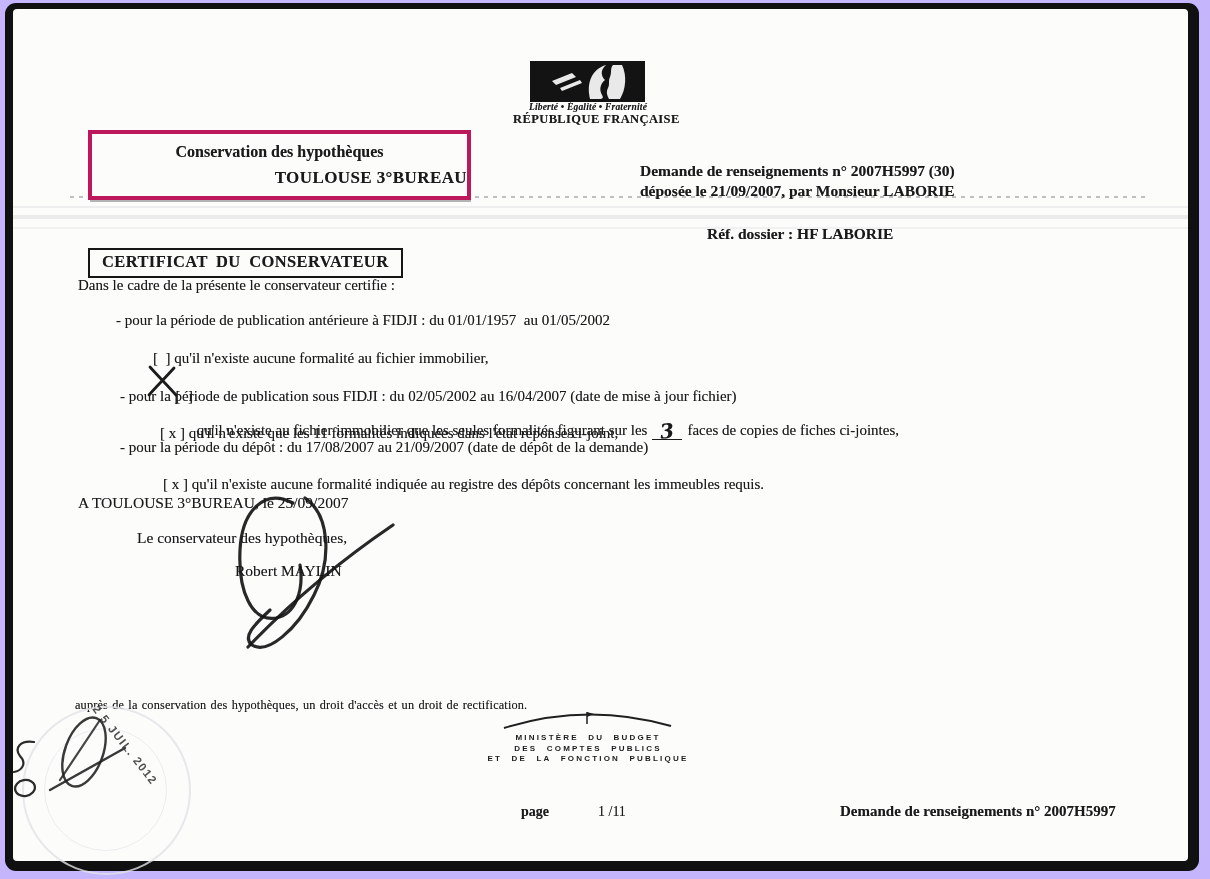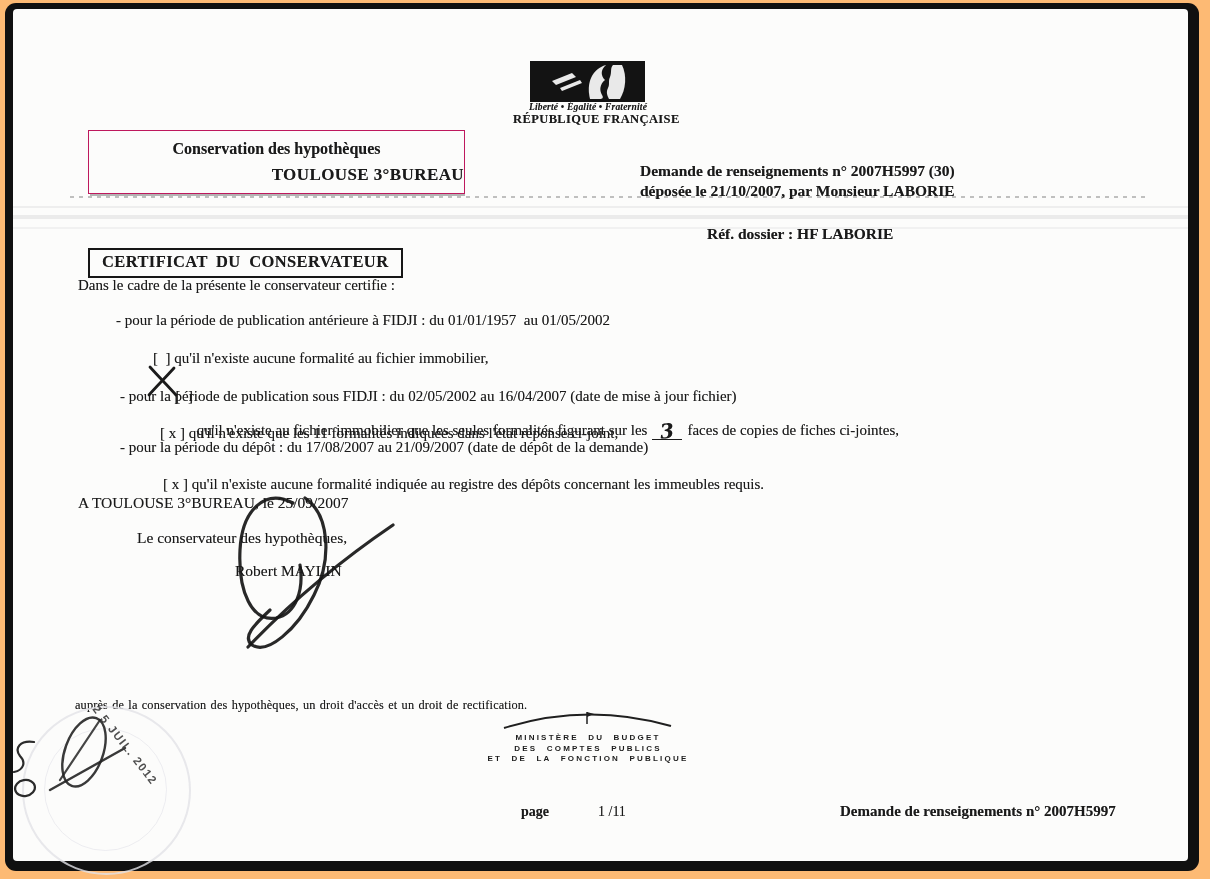--- a/index.html
+++ b/index.html
@@ -1,27 +1,27 @@
 <!DOCTYPE html>
 <html><head>
 <meta charset="utf-8">
 <style>
   html,body{margin:0;padding:0;background:#ffffff;}
-  .stage{position:relative;width:1210px;height:879px;background:#fdba74;overflow:hidden;
+  .stage{position:relative;width:1210px;height:879px;background:#c4b5fd;overflow:hidden;
          font-family:"Liberation Serif","DejaVu Serif",serif;color:#1a1a1a;}
   .frame{position:absolute;left:5px;top:3px;right:11px;bottom:8px;background:#101010;border-radius:11px;}
   .paper{position:absolute;left:13px;top:9px;width:1175px;height:852px;background:#fcfcfb;border-radius:4px;}
   .abs{position:absolute;}
   .line{position:absolute;white-space:pre;line-height:1.15;}
   .ink{color:#1a1a1a;text-shadow:0 0 .4px rgba(20,20,20,.45);}
   .b{font-weight:bold;}
   
   .logo-motto{font-size:9.5px;font-weight:bold;font-style:italic;text-align:center;letter-spacing:.2px;}
   .logo-republic{font-size:12.5px;font-weight:bold;text-align:center;letter-spacing:.4px;}
-  .office-box{position:absolute;left:88px;top:130px;width:375px;height:62px;border:1px solid #be185d;
+  .office-box{position:absolute;left:88px;top:130px;width:375px;height:62px;border:4px solid #be185d;
               background:#fcfcfb;box-shadow:1px 3px 0 -1px rgba(90,90,90,.45);}
   .office-box .l1{position:absolute;left:0;right:0;top:9px;text-align:center;font-size:16px;font-weight:bold;}
   .office-box .l2{position:absolute;left:0;right:0;top:34px;text-align:right;font-size:17px;font-weight:bold;letter-spacing:.4px;}
   .req{font-size:15.5px;font-weight:bold;}
   .cert-box{position:absolute;left:88px;top:248px;border:2px solid #161616;padding:2px 12px 4px 12px;
             font-size:16.5px;font-weight:bold;letter-spacing:.4px;word-spacing:4px;background:#fcfcfb;}
   .body-txt{font-size:15px;}
   .chk{display:inline-block;white-space:pre;}
   .x-wrap{position:relative;display:inline-block;white-space:pre;}
   .x-svg{position:absolute;left:-8px;top:-5px;pointer-events:none;}
@@ -69,21 +69,21 @@
   </svg>
   <div class="line ink logo-motto" style="left:518px;top:102px;width:140px;">Liberté • Égalité • Fraternité</div>
   <div class="line ink logo-republic" style="left:513px;top:112px;width:150px;">RÉPUBLIQUE FRANÇAISE</div>
 
   <div class="office-box ink">
     <div class="l1">Conservation des hypothèques</div>
     <div class="l2">TOULOUSE 3°BUREAU</div>
   </div>
 
   <div class="line ink req" style="left:640px;top:162px;">Demande de renseignements n° 2007H5997 (30)</div>
-  <div class="line ink req" style="left:640px;top:182px;">déposée le 21/10/2007, par Monsieur LABORIE</div>
+  <div class="line ink req" style="left:640px;top:182px;">déposée le 21/09/2007, par Monsieur LABORIE</div>
   <div class="line ink req" style="left:707px;top:225px;">Réf. dossier : HF LABORIE</div>
 
   <div class="cert-box ink">
     <span>CERTIFICAT DU CONSERVATEUR</span>
   </div>
   <div class="line ink body-txt" style="left:78px;top:277px;">Dans le cadre de la présente le conservateur certifie :</div>
 
   <div class="line ink body-txt" style="left:116px;top:312px;">- pour la période de publication antérieure à FIDJI : du 01/01/1957  au 01/05/2002</div>
   <div class="line ink body-txt" style="left:138px;top:333px;">
     <span class="chk">[  ]</span><span> </span><span>qu'il n'existe aucune formalité au fichier immobilier,</span>

